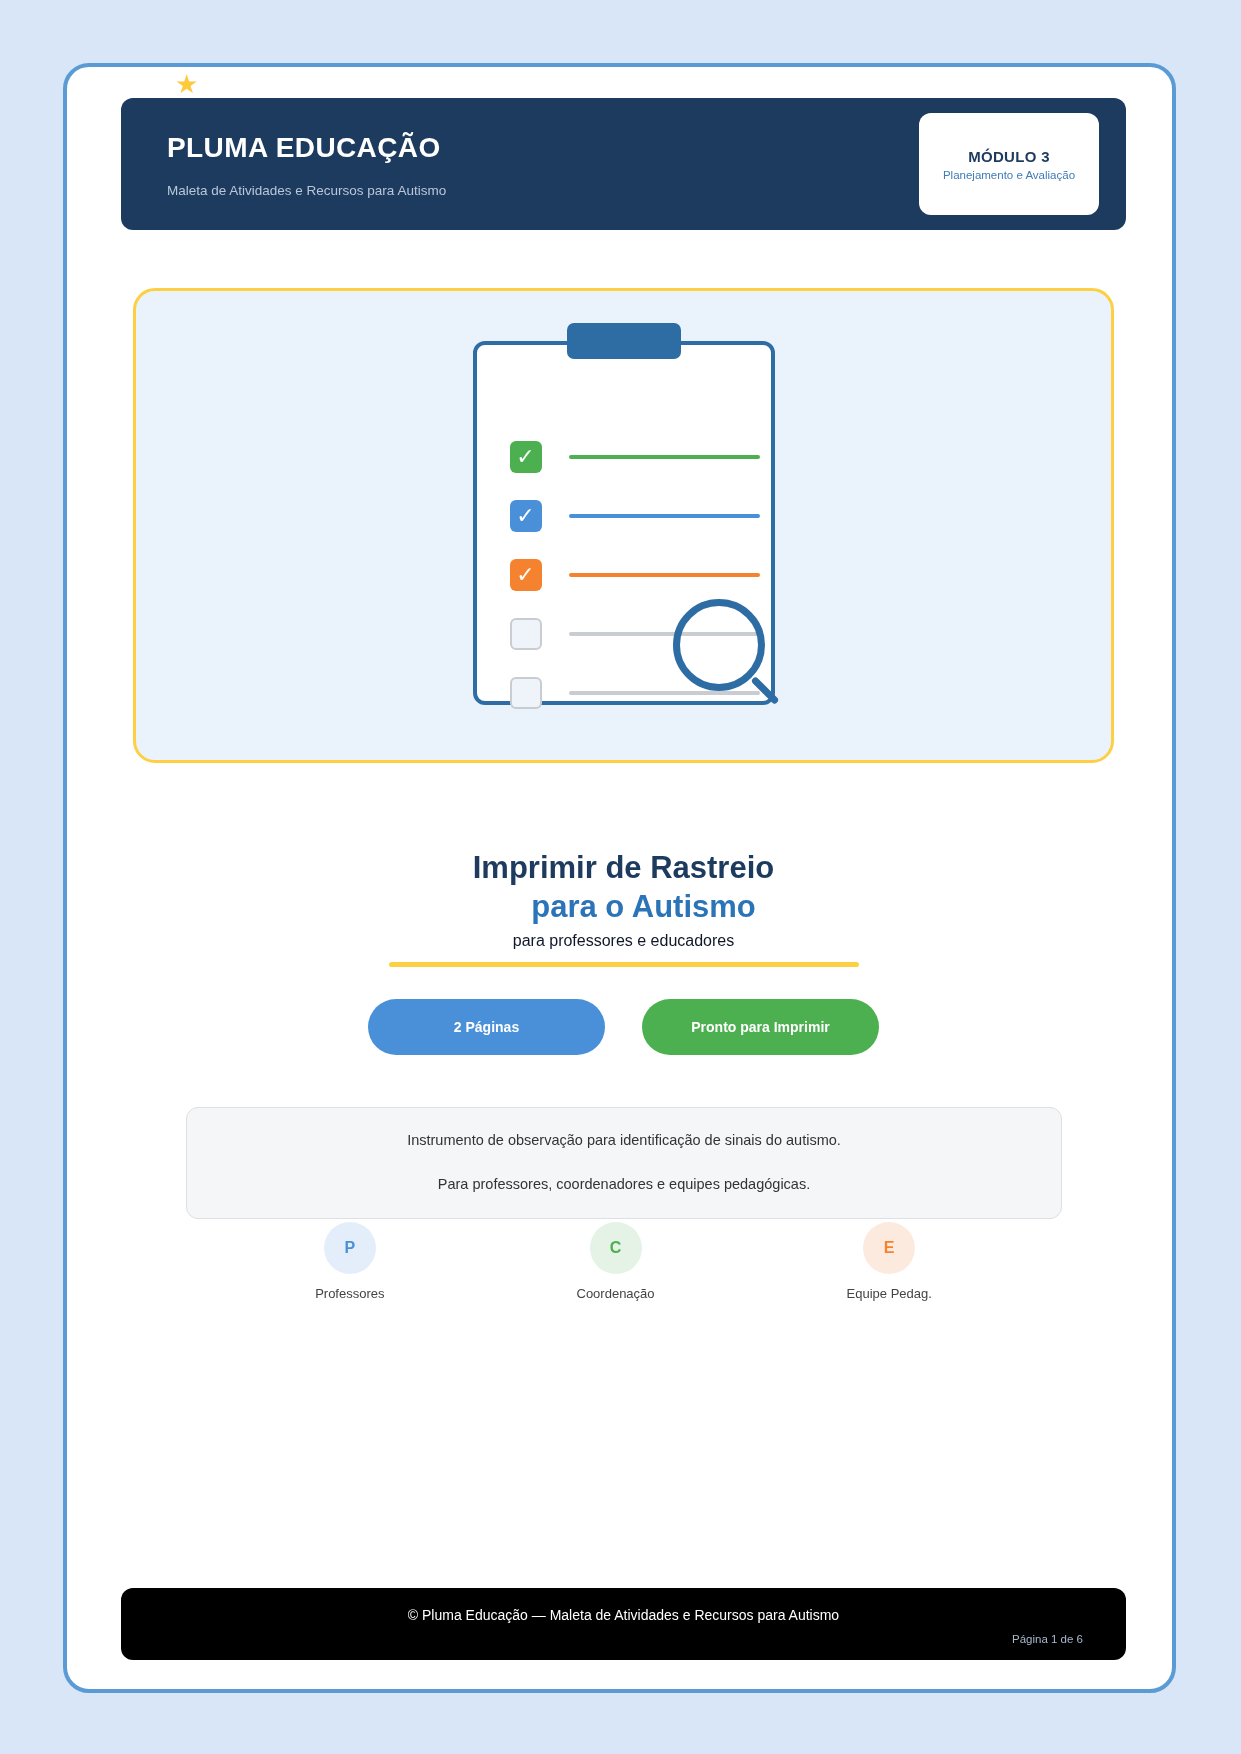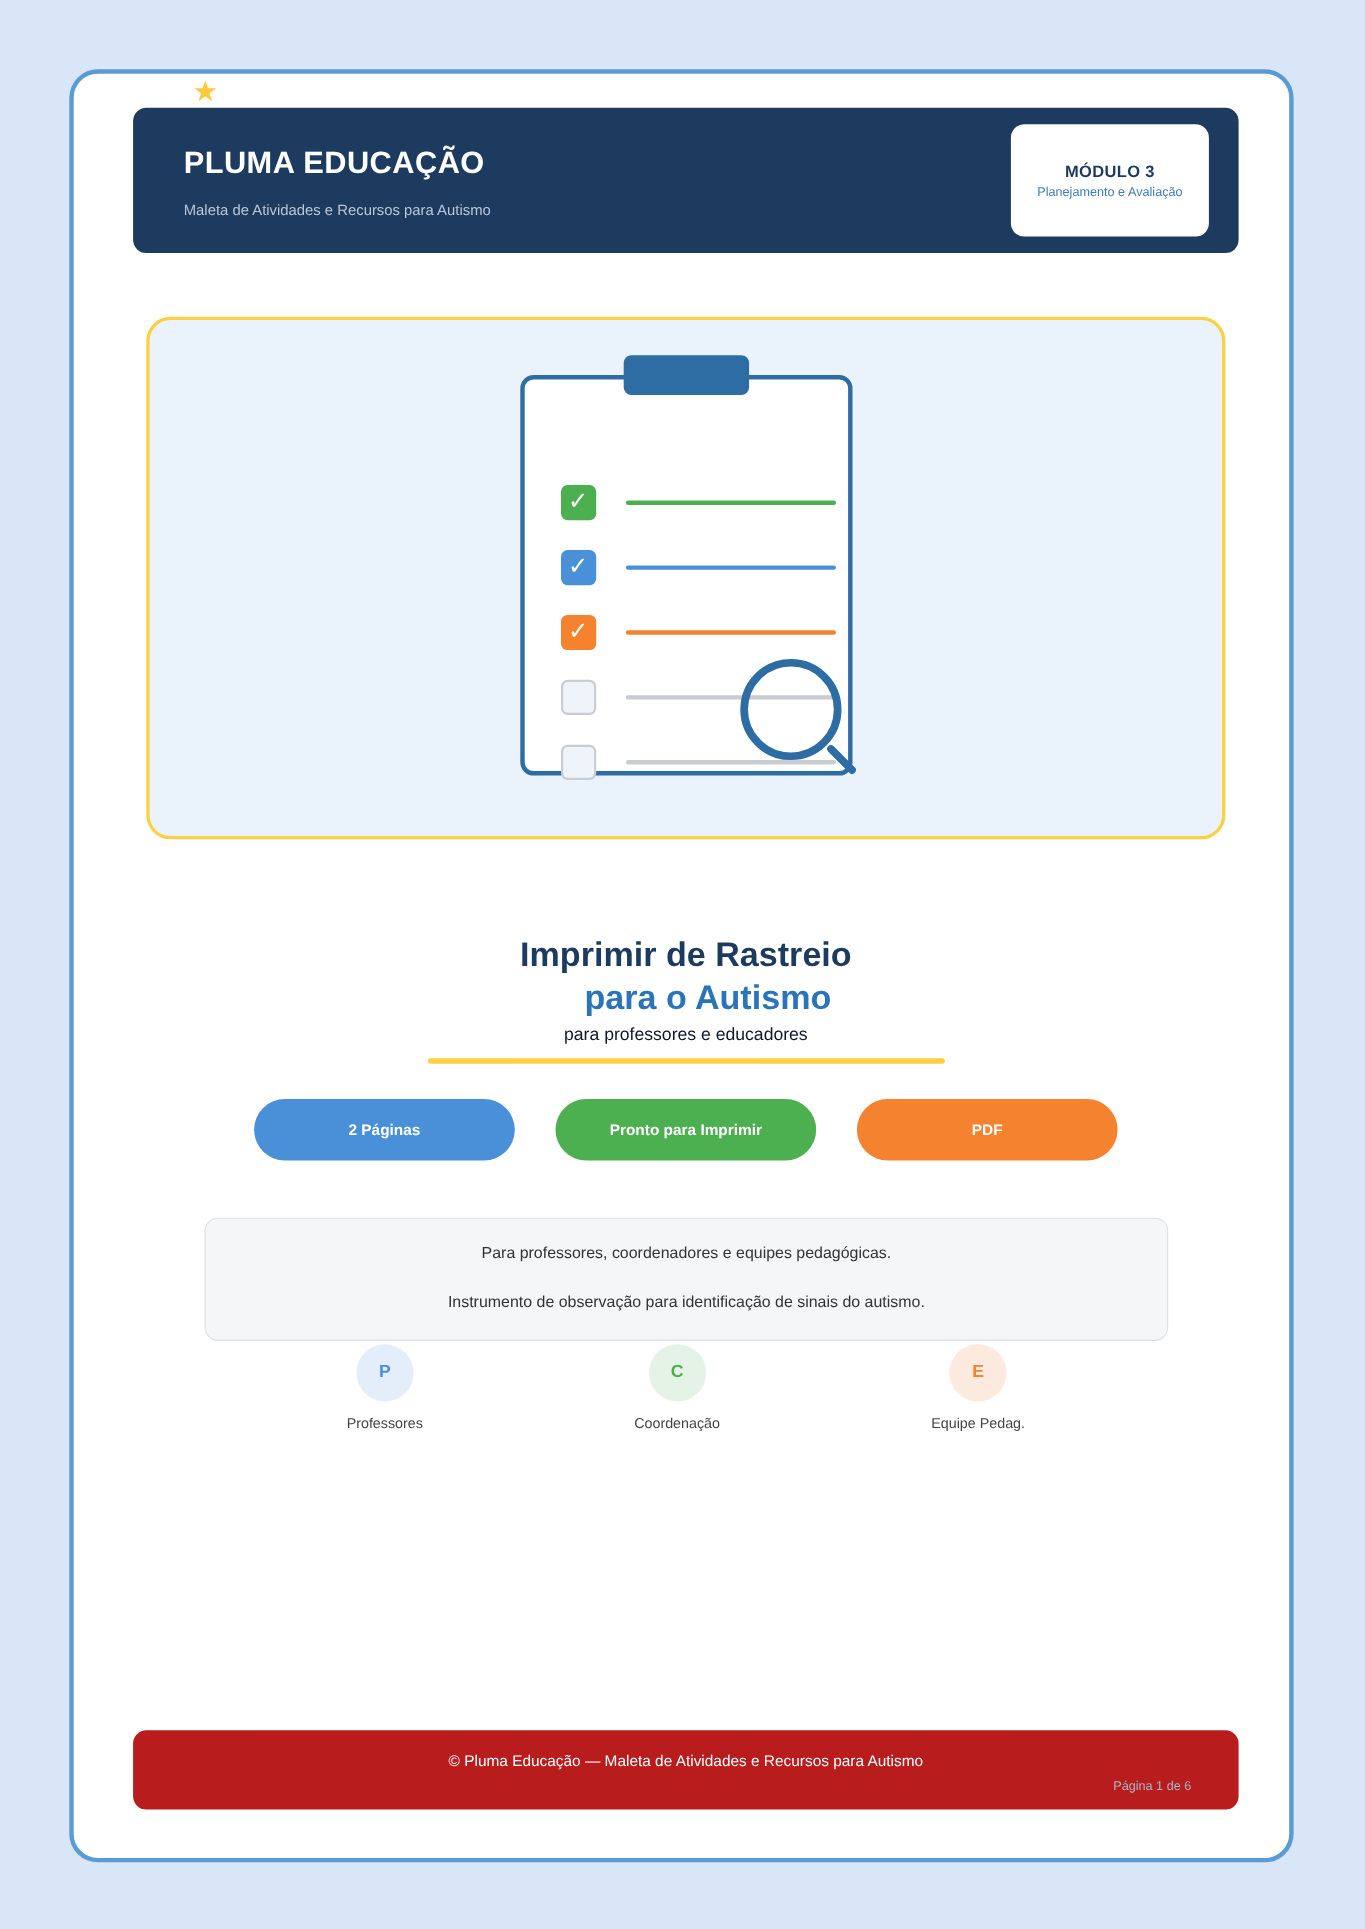--- a/index.html
+++ b/index.html
@@ -287,24 +287,24 @@
   .aud-label {
     margin-top: 12px;
     font-size: 13px;
     color: #444444;
   }
 
   
   .footer-bar {
     position: absolute;
     left: 54px;
-    bottom: 44px;
+    bottom: 29px;
     width: 1005px;
     height: 72px;
-    background: #b91c1c;
+    background: #000000;
     border-radius: 12px;
   }
   .footer-text {
     position: absolute;
     left: 0;
     top: 19px;
     width: 100%;
     text-align: center;
     font-size: 14px;
     color: #ffffff;
@@ -375,26 +375,25 @@
   <div class="title-block">
     <div class="main-title-1">Imprimir de Rastreio</div>
     <div class="main-title-2">para o Autismo</div>
     <div class="main-subtitle">para professores e educadores</div>
     <div class="title-rule"></div>
   </div>
 
   <div class="badges">
     <div class="badge" style="background:#4a90d9">2 Páginas</div>
     <div class="badge" style="background:#4caf50">Pronto para Imprimir</div>
-    <div class="badge" style="background:#f5822e">PDF</div>
   </div>
 
   <div class="desc-box">
+    <div class="desc-line">Instrumento de observação para identificação de sinais do autismo.</div>
     <div class="desc-line">Para professores, coordenadores e equipes pedagógicas.</div>
-    <div class="desc-line">Instrumento de observação para identificação de sinais do autismo.</div>
   </div>
 
   <div class="audience">
     <div class="aud-item">
       <div class="aud-circle" style="background:#e4eefb;color:#4a90d9">P</div>
       <div class="aud-label">Professores</div>
     </div>
     <div class="aud-item">
       <div class="aud-circle" style="background:#e4f3e6;color:#4caf50">C</div>
       <div class="aud-label">Coordenação</div>

